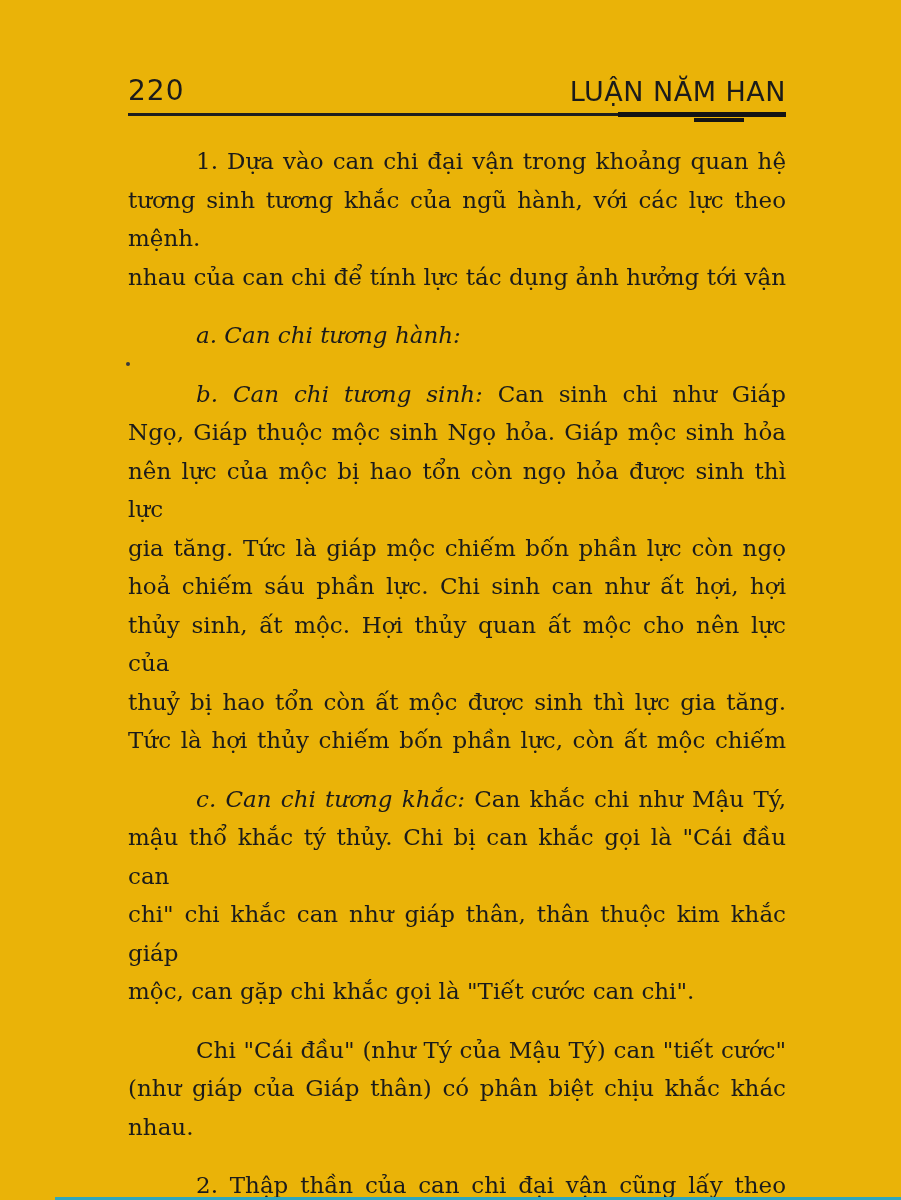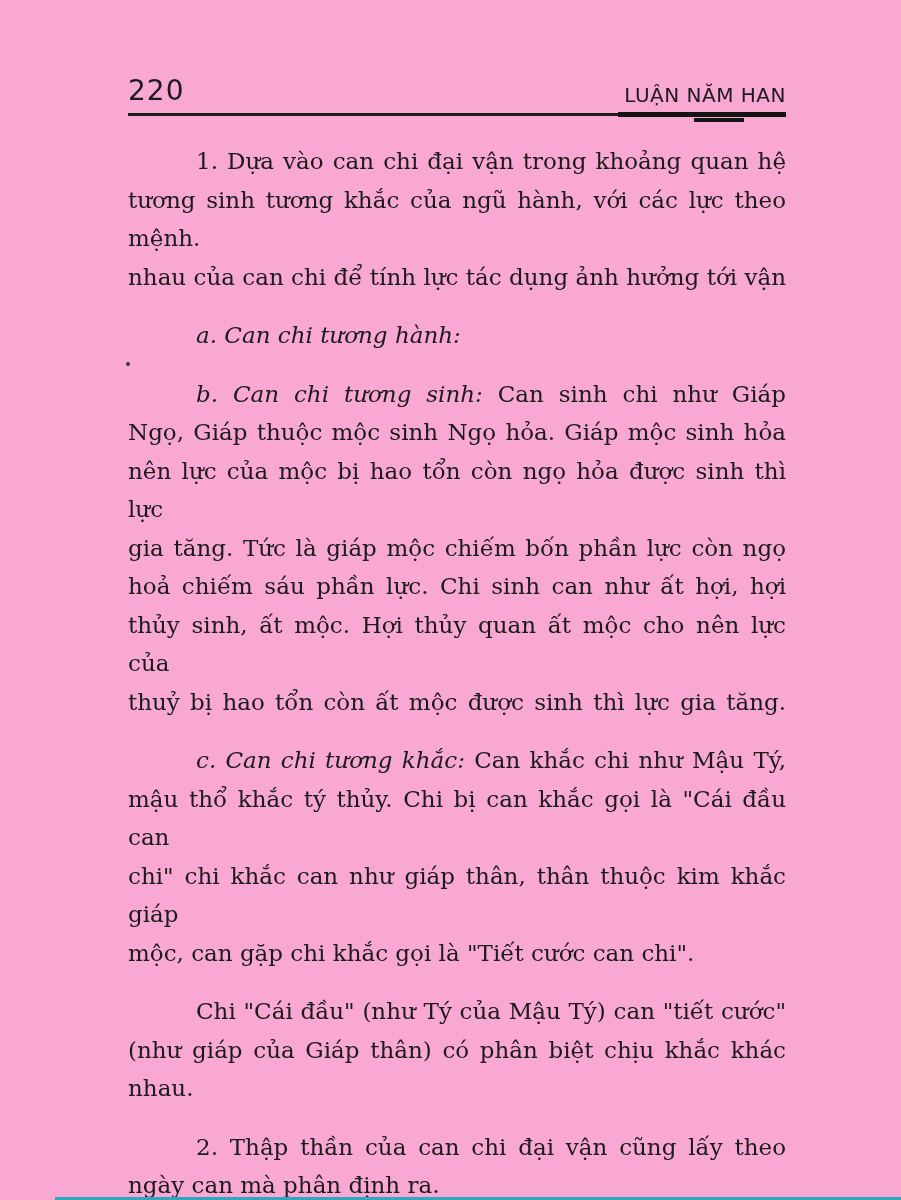--- a/index.html
+++ b/index.html
@@ -1,26 +1,26 @@
 <!DOCTYPE html>
 <html><head>
 <meta charset="utf-8">
 <style>
   html,body{margin:0;padding:0;background:#ffffff;}
   .page{
-    position:relative;width:901px;height:1200px;background:#f9a8d4;
+    position:relative;width:901px;height:1200px;background:#eab308;
     font-family:"DejaVu Serif",serif;color:#1b1b1b;overflow:hidden;
   }
   .header{
     position:absolute;left:128px;width:658px;top:74px;
     display:flex;justify-content:space-between;align-items:flex-end;
     font-family:"DejaVu Sans","Liberation Sans",sans-serif;
   }
   .pnum{font-size:28px;letter-spacing:1px;}
-  .ptitle{font-size:20px;letter-spacing:0.5px;}
+  .ptitle{font-size:27px;letter-spacing:0.5px;}
   .rule{position:absolute;left:128px;width:658px;top:113px;height:3px;background:#1e1e1e;}
   .rule-thick{position:absolute;left:618px;width:168px;top:112px;height:5px;background:#141414;}
   .rule-dash{position:absolute;left:694px;width:50px;top:118px;height:4px;background:#141414;}
   .content{
     position:absolute;left:128px;width:658px;top:142px;
     font-size:23px;line-height:38.5px;
   }
   .para{margin:0;}
   .para + .para{margin-top:20px;}
   .line.j{text-align:justify;text-align-last:justify;}
@@ -58,20 +58,21 @@
 
 
     <div class="para">
       <div class="line j ind"><span class="it">b. Can chi tương sinh:</span><span> Can sinh chi như Giáp</span></div>
       <div class="line j"><span>Ngọ, Giáp thuộc mộc sinh Ngọ hỏa. Giáp mộc sinh hỏa</span></div>
       <div class="line j"><span>nên lực của mộc bị hao tổn còn ngọ hỏa được sinh thì lực</span></div>
       <div class="line j"><span>gia tăng. Tức là giáp mộc chiếm bốn phần lực còn ngọ</span></div>
       <div class="line j"><span>hoả chiếm sáu phần lực. Chi sinh can như ất hợi, hợi</span></div>
       <div class="line j"><span>thủy sinh, ất mộc. Hợi thủy quan ất mộc cho nên lực của</span></div>
       <div class="line j"><span>thuỷ bị hao tổn còn ất mộc được sinh thì lực gia tăng.</span></div>
+      <div class="line j"><span>Tức là hợi thủy chiếm bốn phần lực, còn ất mộc chiếm</span></div>
     </div>
 
     <div class="para">
       <div class="line j ind"><span class="it">c. Can chi tương khắc:</span><span> Can khắc chi như Mậu Tý,</span></div>
       <div class="line j"><span>mậu thổ khắc tý thủy. Chi bị can khắc gọi là "Cái đầu can</span></div>
       <div class="line j"><span>chi" chi khắc can như giáp thân, thân thuộc kim khắc giáp</span></div>
       <div class="line l"><span>mộc, can gặp chi khắc gọi là "Tiết cước can chi".</span></div>
     </div>
 
     <div class="para">

